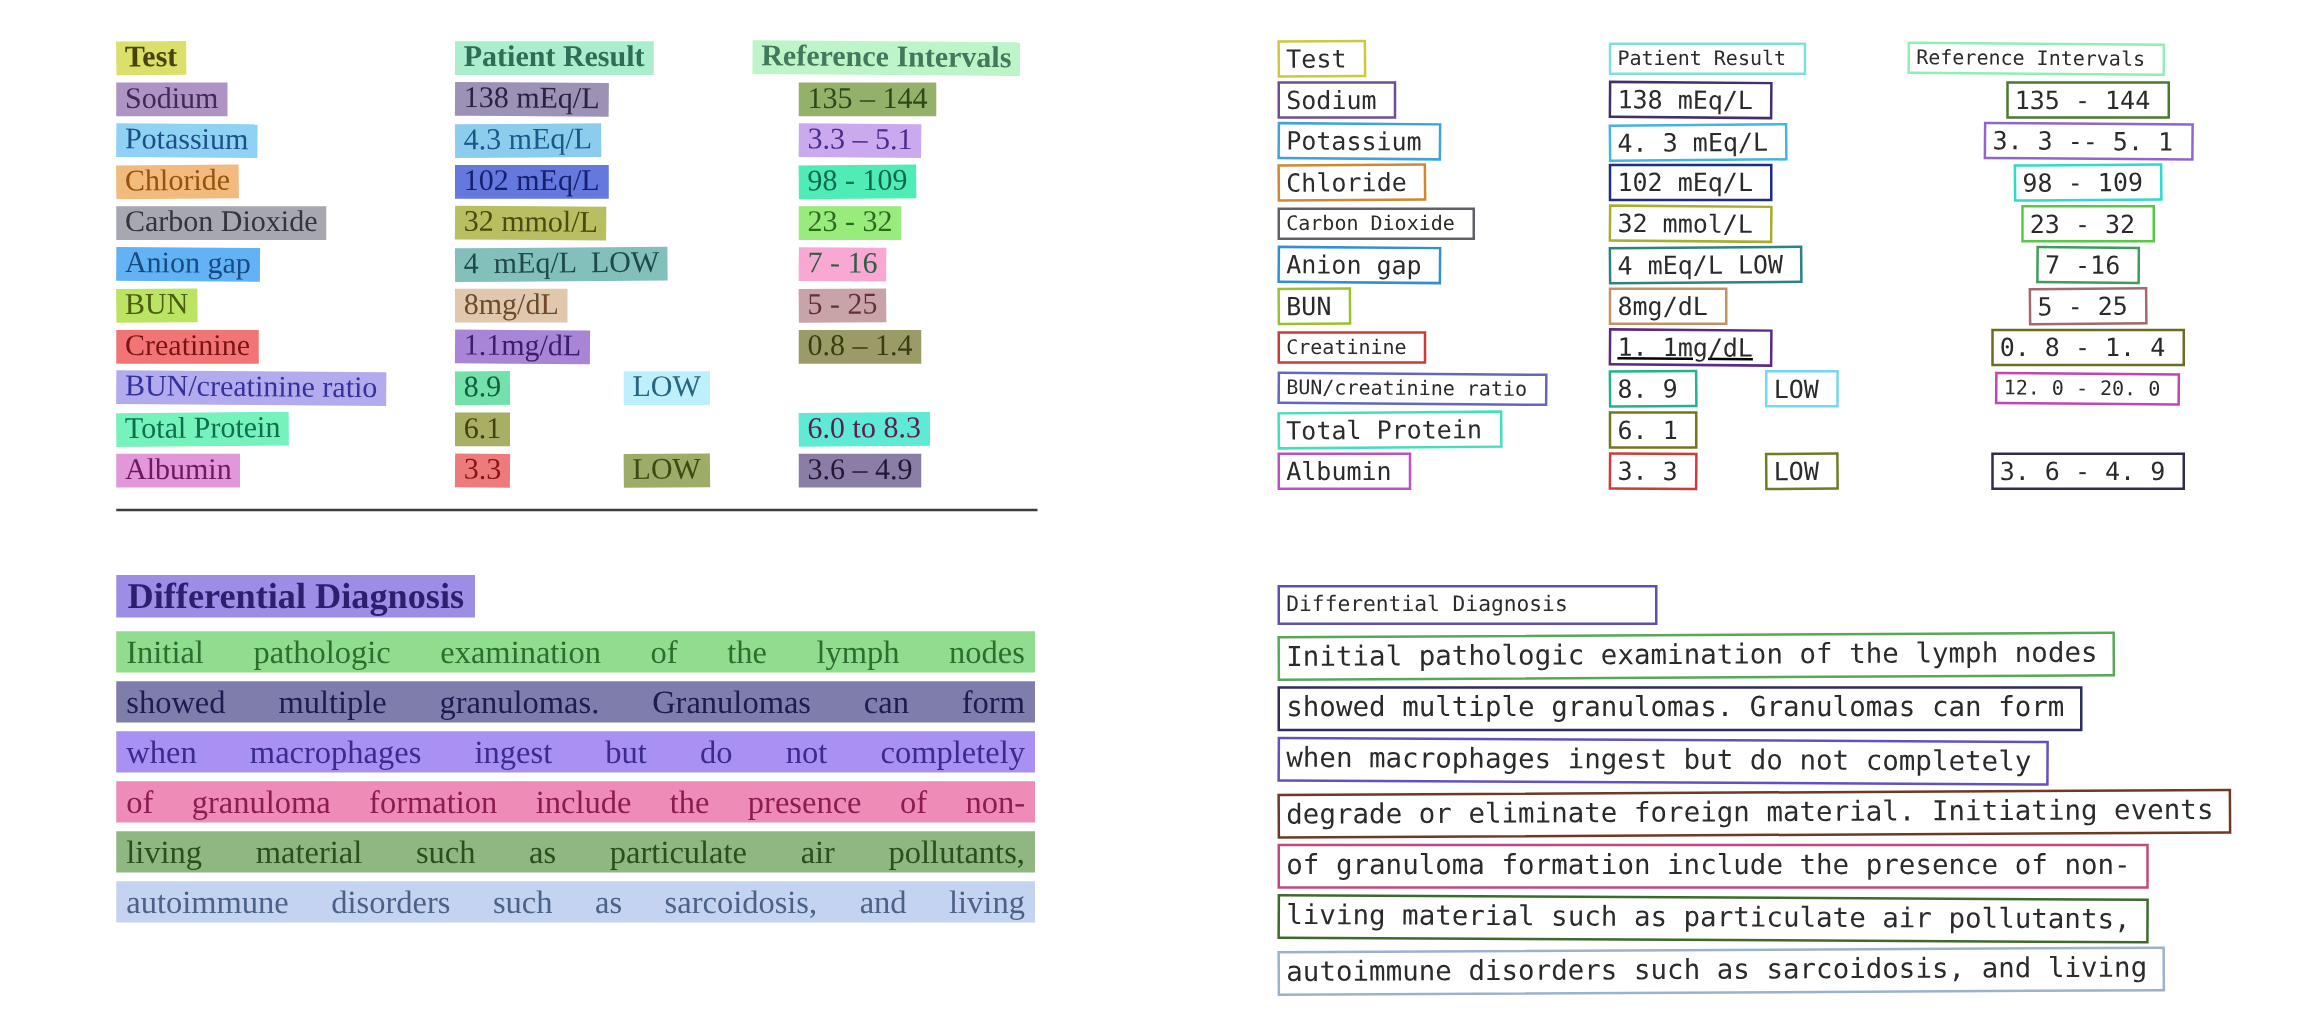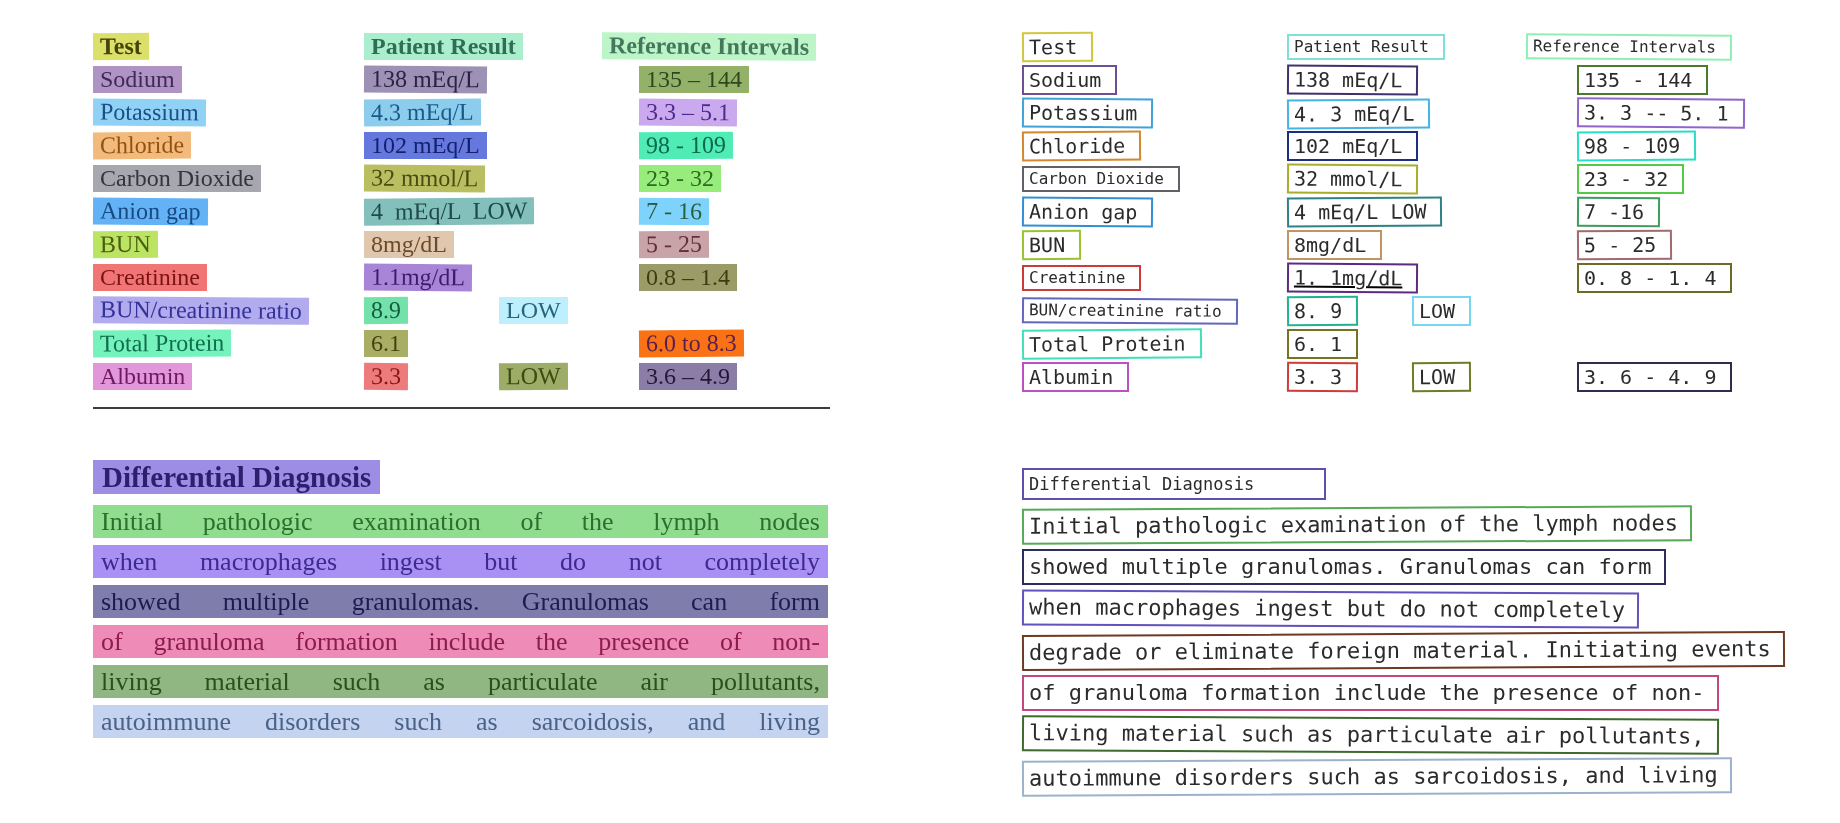--- a/index.html
+++ b/index.html
@@ -6,21 +6,21 @@
   .canvas{position:relative;width:1840px;height:823px;background:#ffffff;
           font-family:"Liberation Serif",serif;overflow:hidden;}
 
   
   .tbl{position:absolute;display:grid;grid-auto-rows:33px;}
   .tblL{left:93px;top:30px;grid-template-columns:271px 135px 111px 228px;}
   .tblR{left:1022px;top:30px;grid-template-columns:265px 125px 118px 234px;
         font-family:"DejaVu Sans Mono","Liberation Mono",monospace;}
   .cell{display:flex;align-items:center;white-space:nowrap;}
   .tblL .refh{margin-left:-8px;} .tblL .refv{margin-left:29px;}
-  .tblR .refh{margin-left:-4px;} .tblR .refv{margin-left:47px;}
+  .tblR .refh{margin-left:-4px;} .tblR .refv{margin-left:47px;justify-content:center;}
 
   
   .hl{display:inline-block;font-size:24px;line-height:27px;padding:0 7px;white-space:pre;}
   .hl.b{font-weight:bold;}
 
   
   .box{display:inline-block;border:2px solid #888;font-size:20px;line-height:24px;
        padding:1px 14px 1px 5px;color:#2b2b2b;white-space:pre;background:transparent;}
   .box.sm{font-size:16px;line-height:20px;}
 
@@ -94,21 +94,21 @@
         <div class="cell refv" style="grid-area: 5 / 4;">
           <span class="hl" style="background: rgb(151, 236, 124); color: rgb(46, 106, 30); transform: rotate(0deg);">23 - 32</span>
         </div>
         <div class="cell" style="grid-area: 6 / 1;">
           <span class="hl" style="background: rgb(98, 178, 245); color: rgb(23, 74, 128); transform: rotate(0.45deg);">Anion gap</span>
         </div>
         <div class="cell" style="grid-area: 6 / 2 / auto / span 2;">
           <span class="hl" style="background: rgb(131, 192, 187); color: rgb(29, 74, 74); transform: rotate(-0.45deg);">4  mEq/L  LOW</span>
         </div>
         <div class="cell refv" style="grid-area: 6 / 4;">
-          <span class="hl" style="background: #7dd3fc; color: rgb(46, 94, 66); transform: rotate(0.45deg);">7 - 16</span>
+          <span class="hl" style="background: #f9a8d4; color: rgb(46, 94, 66); transform: rotate(0.45deg);">7 - 16</span>
         </div>
         <div class="cell" style="grid-area: 7 / 1;">
           <span class="hl" style="background: rgb(187, 228, 98); color: rgb(76, 92, 16); transform: rotate(-0.45deg);">BUN</span>
         </div>
         <div class="cell" style="grid-area: 7 / 2;">
           <span class="hl" style="background: rgb(223, 200, 173); color: rgb(110, 74, 40); transform: rotate(0deg);">8mg/dL</span>
         </div>
         <div class="cell refv" style="grid-area: 7 / 4;">
           <span class="hl" style="background: rgb(200, 163, 168); color: rgb(100, 48, 56); transform: rotate(-0.45deg);">5 - 25</span>
         </div>
@@ -130,41 +130,41 @@
         <div class="cell" style="grid-area: 9 / 3;">
           <span class="hl" style="background: rgb(189, 239, 252); color: rgb(40, 100, 126); transform: rotate(0deg);">LOW</span>
         </div>
         <div class="cell" style="grid-area: 10 / 1;">
           <span class="hl" style="background: rgb(118, 242, 188); color: rgb(14, 110, 78); transform: rotate(-0.45deg);">Total Protein</span>
         </div>
         <div class="cell" style="grid-area: 10 / 2;">
           <span class="hl" style="background: rgb(168, 175, 100); color: rgb(66, 66, 14); transform: rotate(0deg);">6.1</span>
         </div>
         <div class="cell refv" style="grid-area: 10 / 4;">
-          <span class="hl" style="background: #f97316; color: rgb(92, 30, 78); transform: rotate(-0.45deg);">6.0 to 8.3</span>
+          <span class="hl" style="background: #5eead4; color: rgb(92, 30, 78); transform: rotate(-0.45deg);">6.0 to 8.3</span>
         </div>
         <div class="cell" style="grid-area: 11 / 1;">
           <span class="hl" style="background: rgb(226, 151, 218); color: rgb(110, 24, 100); transform: rotate(0deg);">Albumin</span>
         </div>
         <div class="cell" style="grid-area: 11 / 2;">
           <span class="hl" style="background: rgb(238, 123, 123); color: rgb(136, 20, 20); transform: rotate(0.45deg);">3.3</span>
         </div>
         <div class="cell" style="grid-area: 11 / 3;">
           <span class="hl" style="background: rgb(157, 172, 103); color: rgb(62, 74, 16); transform: rotate(-0.45deg);">LOW</span>
         </div>
         <div class="cell refv" style="grid-area: 11 / 4;">
           <span class="hl" style="background: rgb(138, 126, 167); color: rgb(36, 22, 54); transform: rotate(0deg);">3.6 – 4.9</span>
         </div>
       </div>
     <div class="rule"></div>
     <div class="headL" id="headL"><span class="hl b" style="background: rgb(157, 141, 229); color: rgb(46, 30, 110); transform: rotate(0deg);">Differential Diagnosis</span></div>
     <div class="paraL" id="paraL">
         <div class="pline" style="background: rgb(145, 221, 144); color: rgb(44, 110, 46);"><span>Initial</span><span>pathologic</span><span>examination</span><span>of</span><span>the</span><span>lymph</span><span>nodes</span></div>
+        <div class="pline" style="background: rgb(127, 125, 171); color: rgb(28, 28, 80);"><span>showed</span><span>multiple</span><span>granulomas.</span><span>Granulomas</span><span>can</span><span>form</span></div>
         <div class="pline" style="background: rgb(168, 145, 243); color: rgb(60, 42, 142);"><span>when</span><span>macrophages</span><span>ingest</span><span>but</span><span>do</span><span>not</span><span>completely</span></div>
-        <div class="pline" style="background: rgb(127, 125, 171); color: rgb(28, 28, 80);"><span>showed</span><span>multiple</span><span>granulomas.</span><span>Granulomas</span><span>can</span><span>form</span></div>
         <div class="pline" style="background: rgb(238, 139, 183); color: rgb(140, 28, 80);"><span>of</span><span>granuloma</span><span>formation</span><span>include</span><span>the</span><span>presence</span><span>of</span><span>non-</span></div>
         <div class="pline" style="background: rgb(144, 183, 129); color: rgb(42, 78, 28);"><span>living</span><span>material</span><span>such</span><span>as</span><span>particulate</span><span>air</span><span>pollutants,</span></div>
         <div class="pline" style="background: rgb(196, 211, 239); color: rgb(74, 98, 136);"><span>autoimmune</span><span>disorders</span><span>such</span><span>as</span><span>sarcoidosis,</span><span>and</span><span>living</span></div>
       </div>
   </section>
   <section>
     <div class="tbl tblR" id="tblR">
         <div class="cell" style="grid-area: 1 / 1;">
           <span class="box" style="border-color: rgb(207, 200, 62); transform: rotate(-0.45deg);">Test</span>
         </div>
@@ -238,20 +238,23 @@
           <span class="box" style="border-color: rgb(108, 108, 34); transform: rotate(0deg);">0. 8 - 1. 4</span>
         </div>
         <div class="cell" style="grid-area: 9 / 1;">
           <span class="box sm" style="border-color: rgb(101, 102, 189); transform: rotate(0.45deg);">BUN/creatinine ratio</span>
         </div>
         <div class="cell" style="grid-area: 9 / 2;">
           <span class="box" style="border-color: rgb(34, 178, 141); transform: rotate(-0.45deg);">8. 9</span>
         </div>
         <div class="cell" style="grid-area: 9 / 3;">
           <span class="box" style="border-color: rgb(116, 216, 240); transform: rotate(0deg);">LOW</span>
+        </div>
+        <div class="cell refv" style="grid-area: 9 / 4;">
+          <span class="box sm" style="border-color: rgb(194, 70, 174); transform: rotate(0.45deg);">12. 0 - 20. 0</span>
         </div>
         <div class="cell" style="grid-area: 10 / 1;">
           <span class="box" style="border-color: rgb(64, 224, 187); transform: rotate(-0.45deg);">Total Protein</span>
         </div>
         <div class="cell" style="grid-area: 10 / 2;">
           <span class="box" style="border-color: rgb(116, 118, 31); transform: rotate(0deg);">6. 1</span>
         </div>
         <div class="cell" style="grid-area: 11 / 1;">
           <span class="box" style="border-color: rgb(188, 80, 196); transform: rotate(0deg);">Albumin</span>
         </div>

